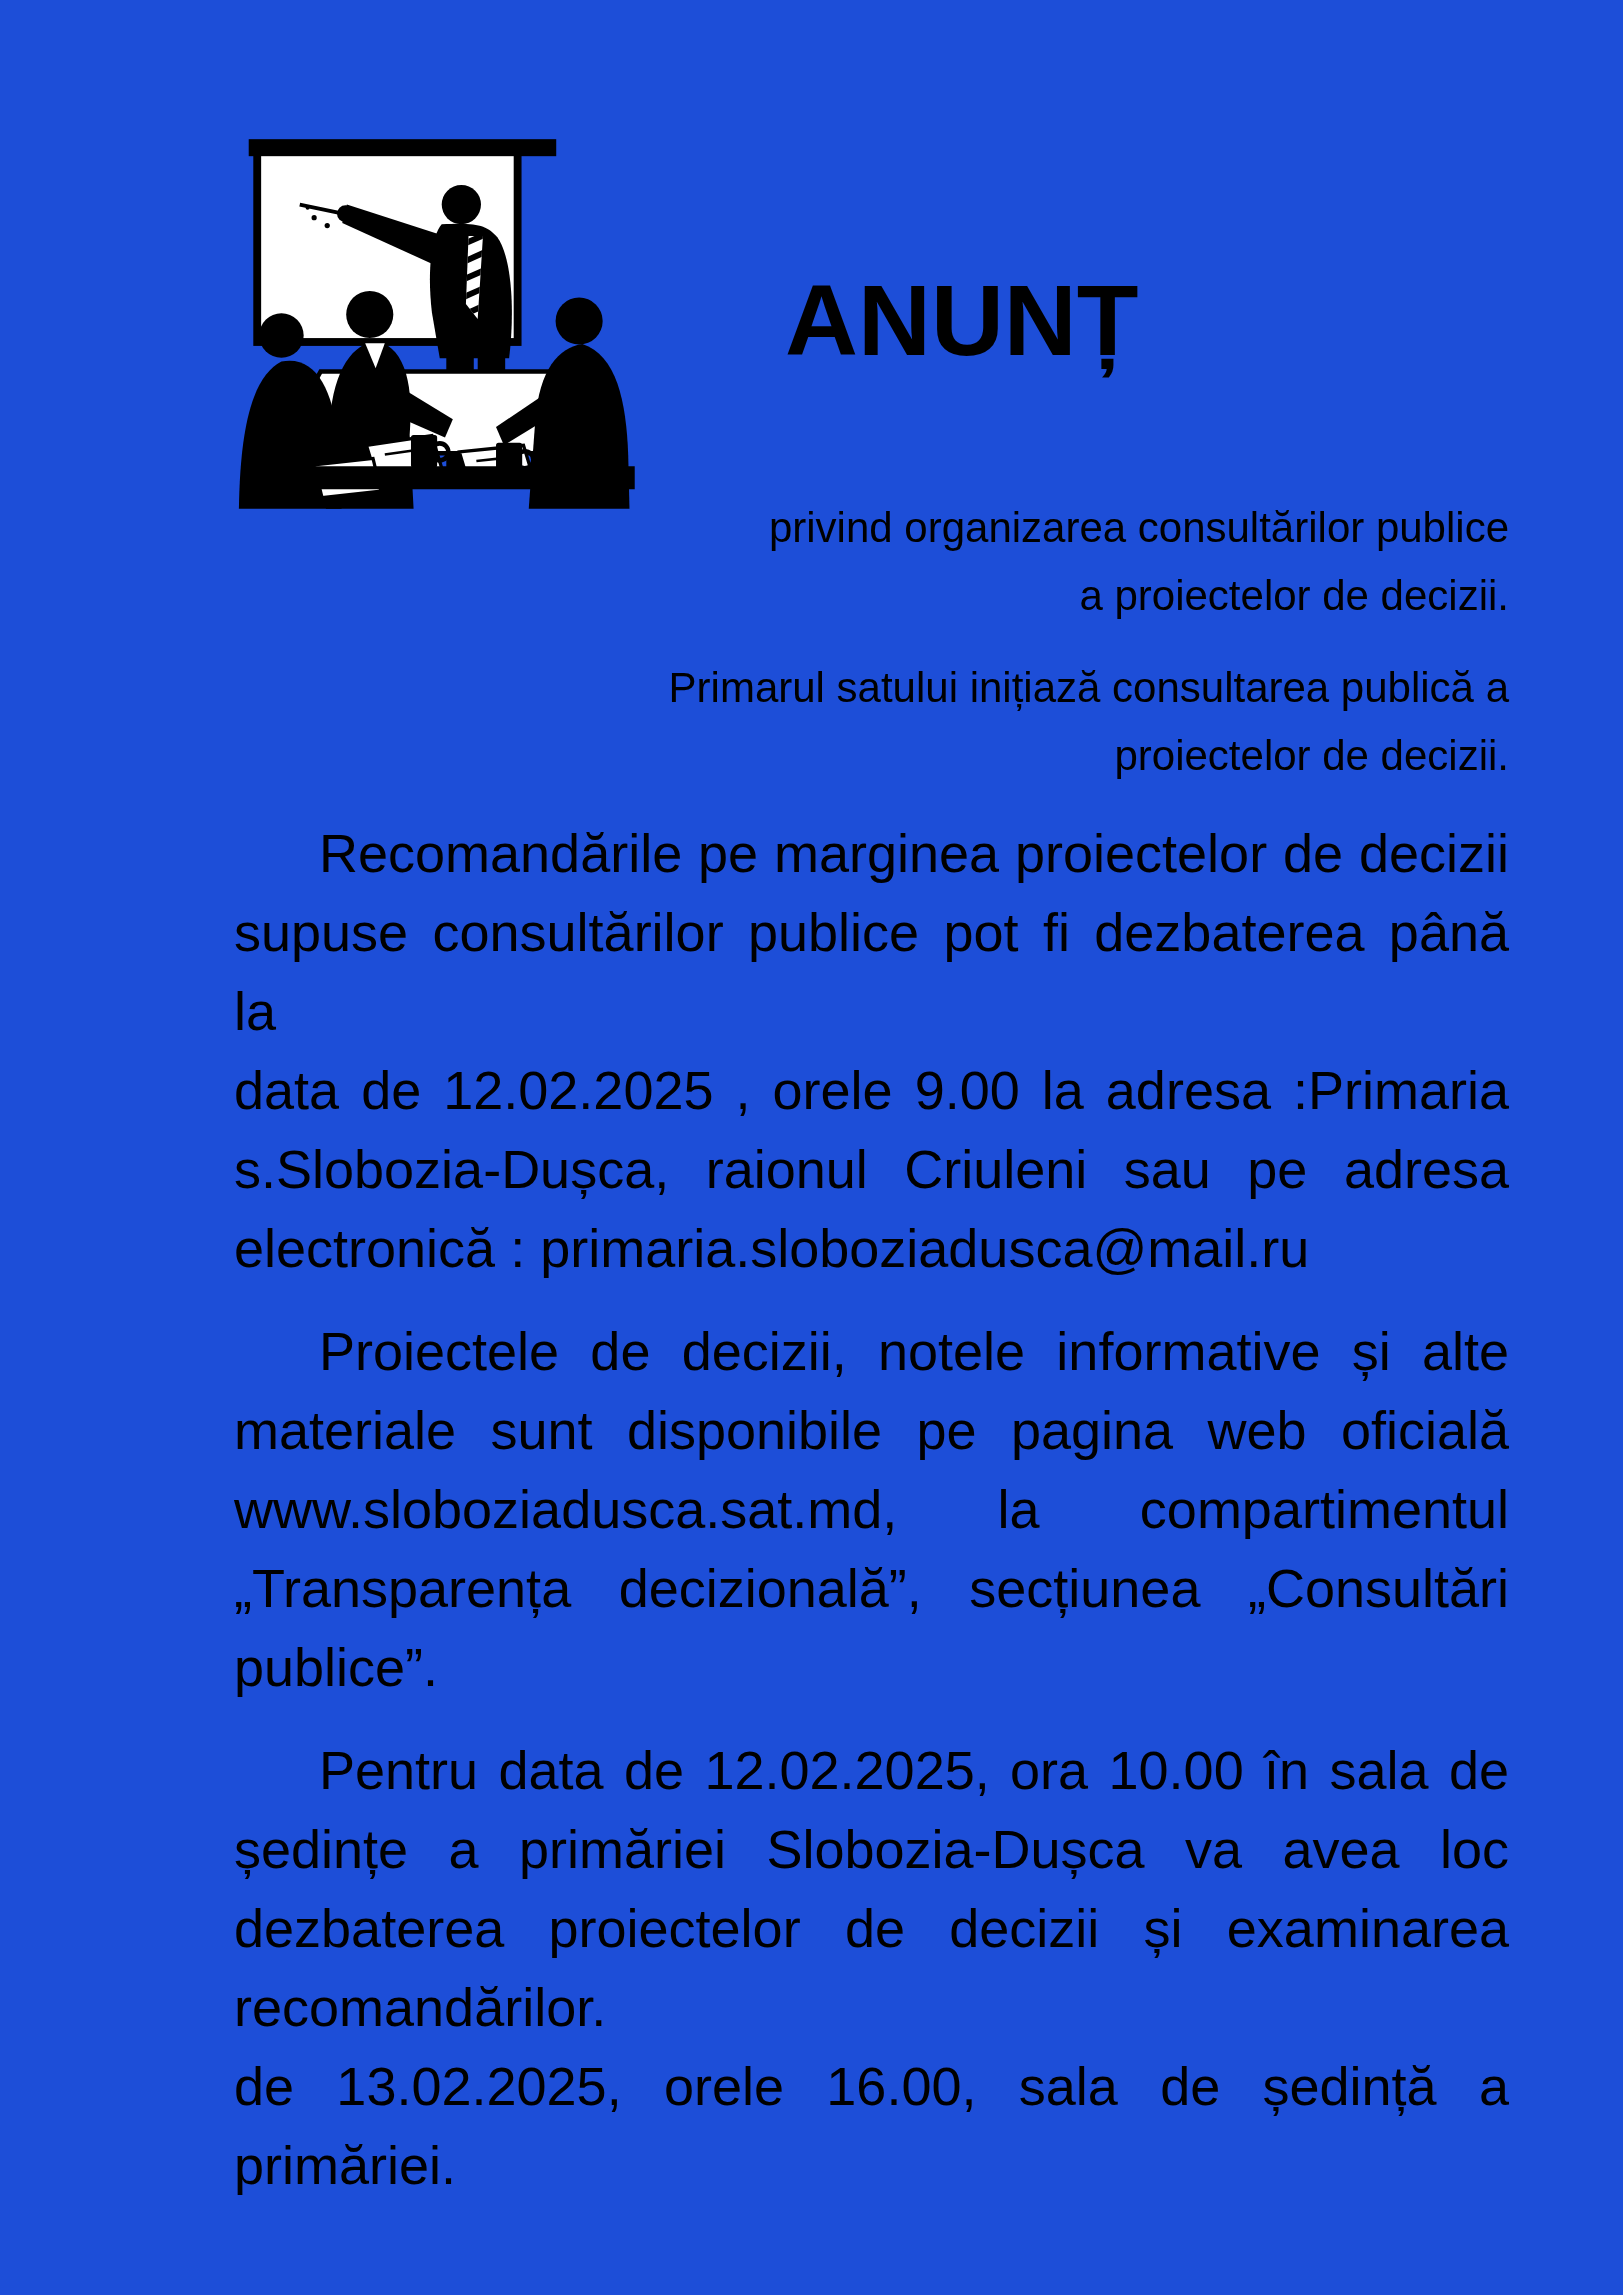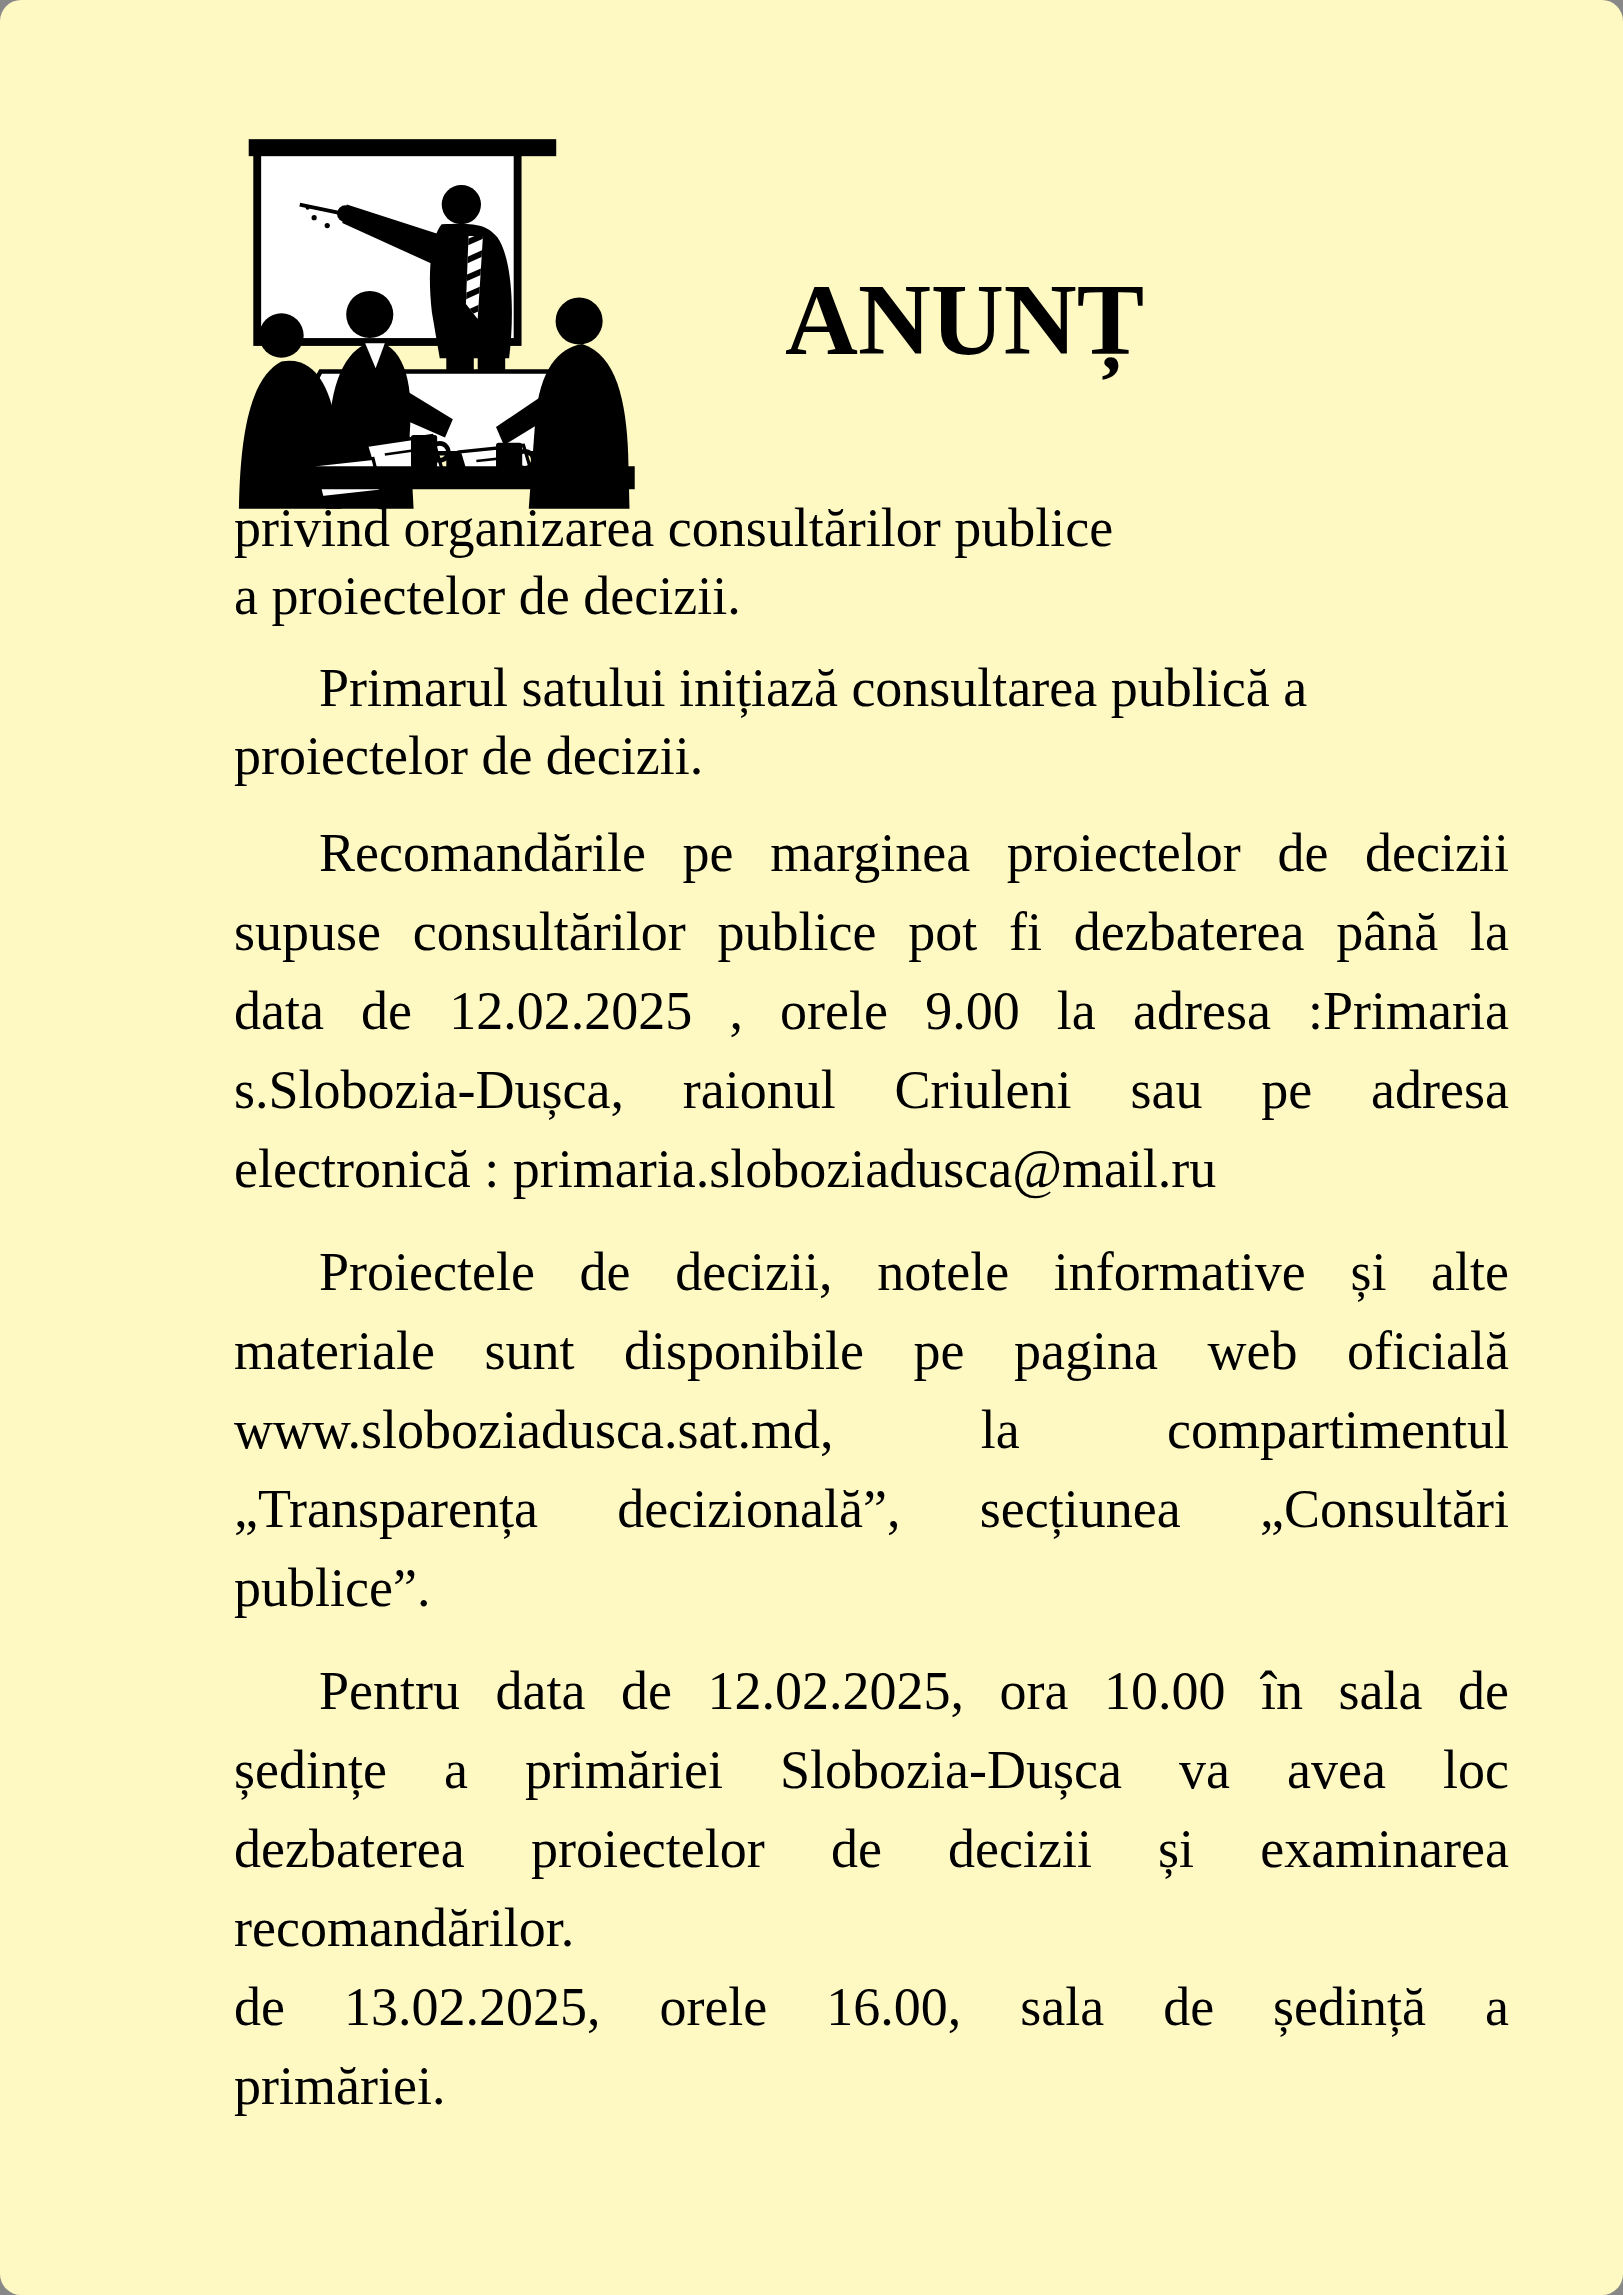--- a/index.html
+++ b/index.html
@@ -1,24 +1,23 @@
 <!DOCTYPE html>
 <html style="font-size:10.5px"><head>
 <meta charset="utf-8">
 <style>
   html, body { margin: 0; padding: 0; background: #888; }
   .page {
     position: relative;
     width: 1623px;
     height: 2295px;
-    background: #fef9c3;
+    background: #1d4ed8;
     color: #000000;
-    font-family: Liberation Serif, serif;
+    font-family: Liberation Sans, sans-serif;
     overflow: hidden;
-    border-radius: 21px;
   }
   .clipart {
     position: absolute;
     left: 216px;
     top: 139px;
     width: 422px;
     height: 370px;
   }
   .title {
     position: absolute;
@@ -30,23 +29,23 @@
     white-space: nowrap;
   }
   .text-col {
     position: absolute;
     left: 234px;
     top: 0;
     width: 1275px;
     padding-top: 494px;
   }
   .cline {
-    font-size: 54px;
+    font-size: 42px;
     line-height: 68px;
-    text-align: left;
+    text-align: right;
   }
   .jline {
     font-size: 54px;
     line-height: 79px;
     text-align: justify;
     text-align-last: justify;
   }
   .jline.last { text-align-last: left; }
   .indent { padding-left: 85px; margin-top: 24px; }
   .para-gap { margin-top: 18.3px; }

